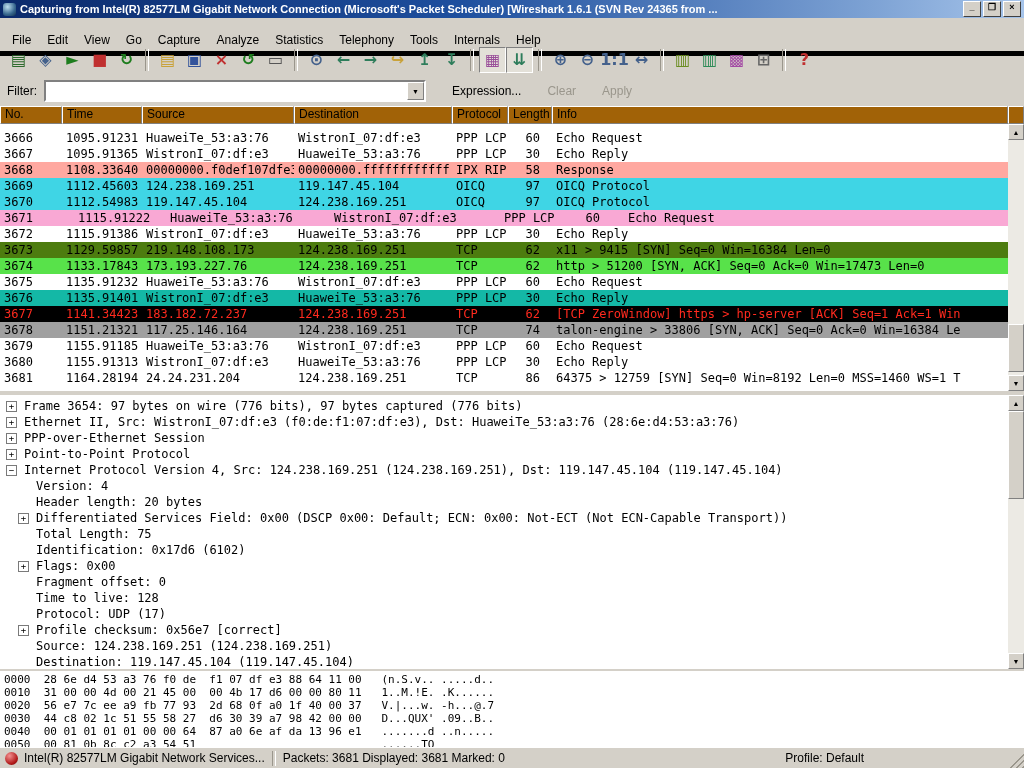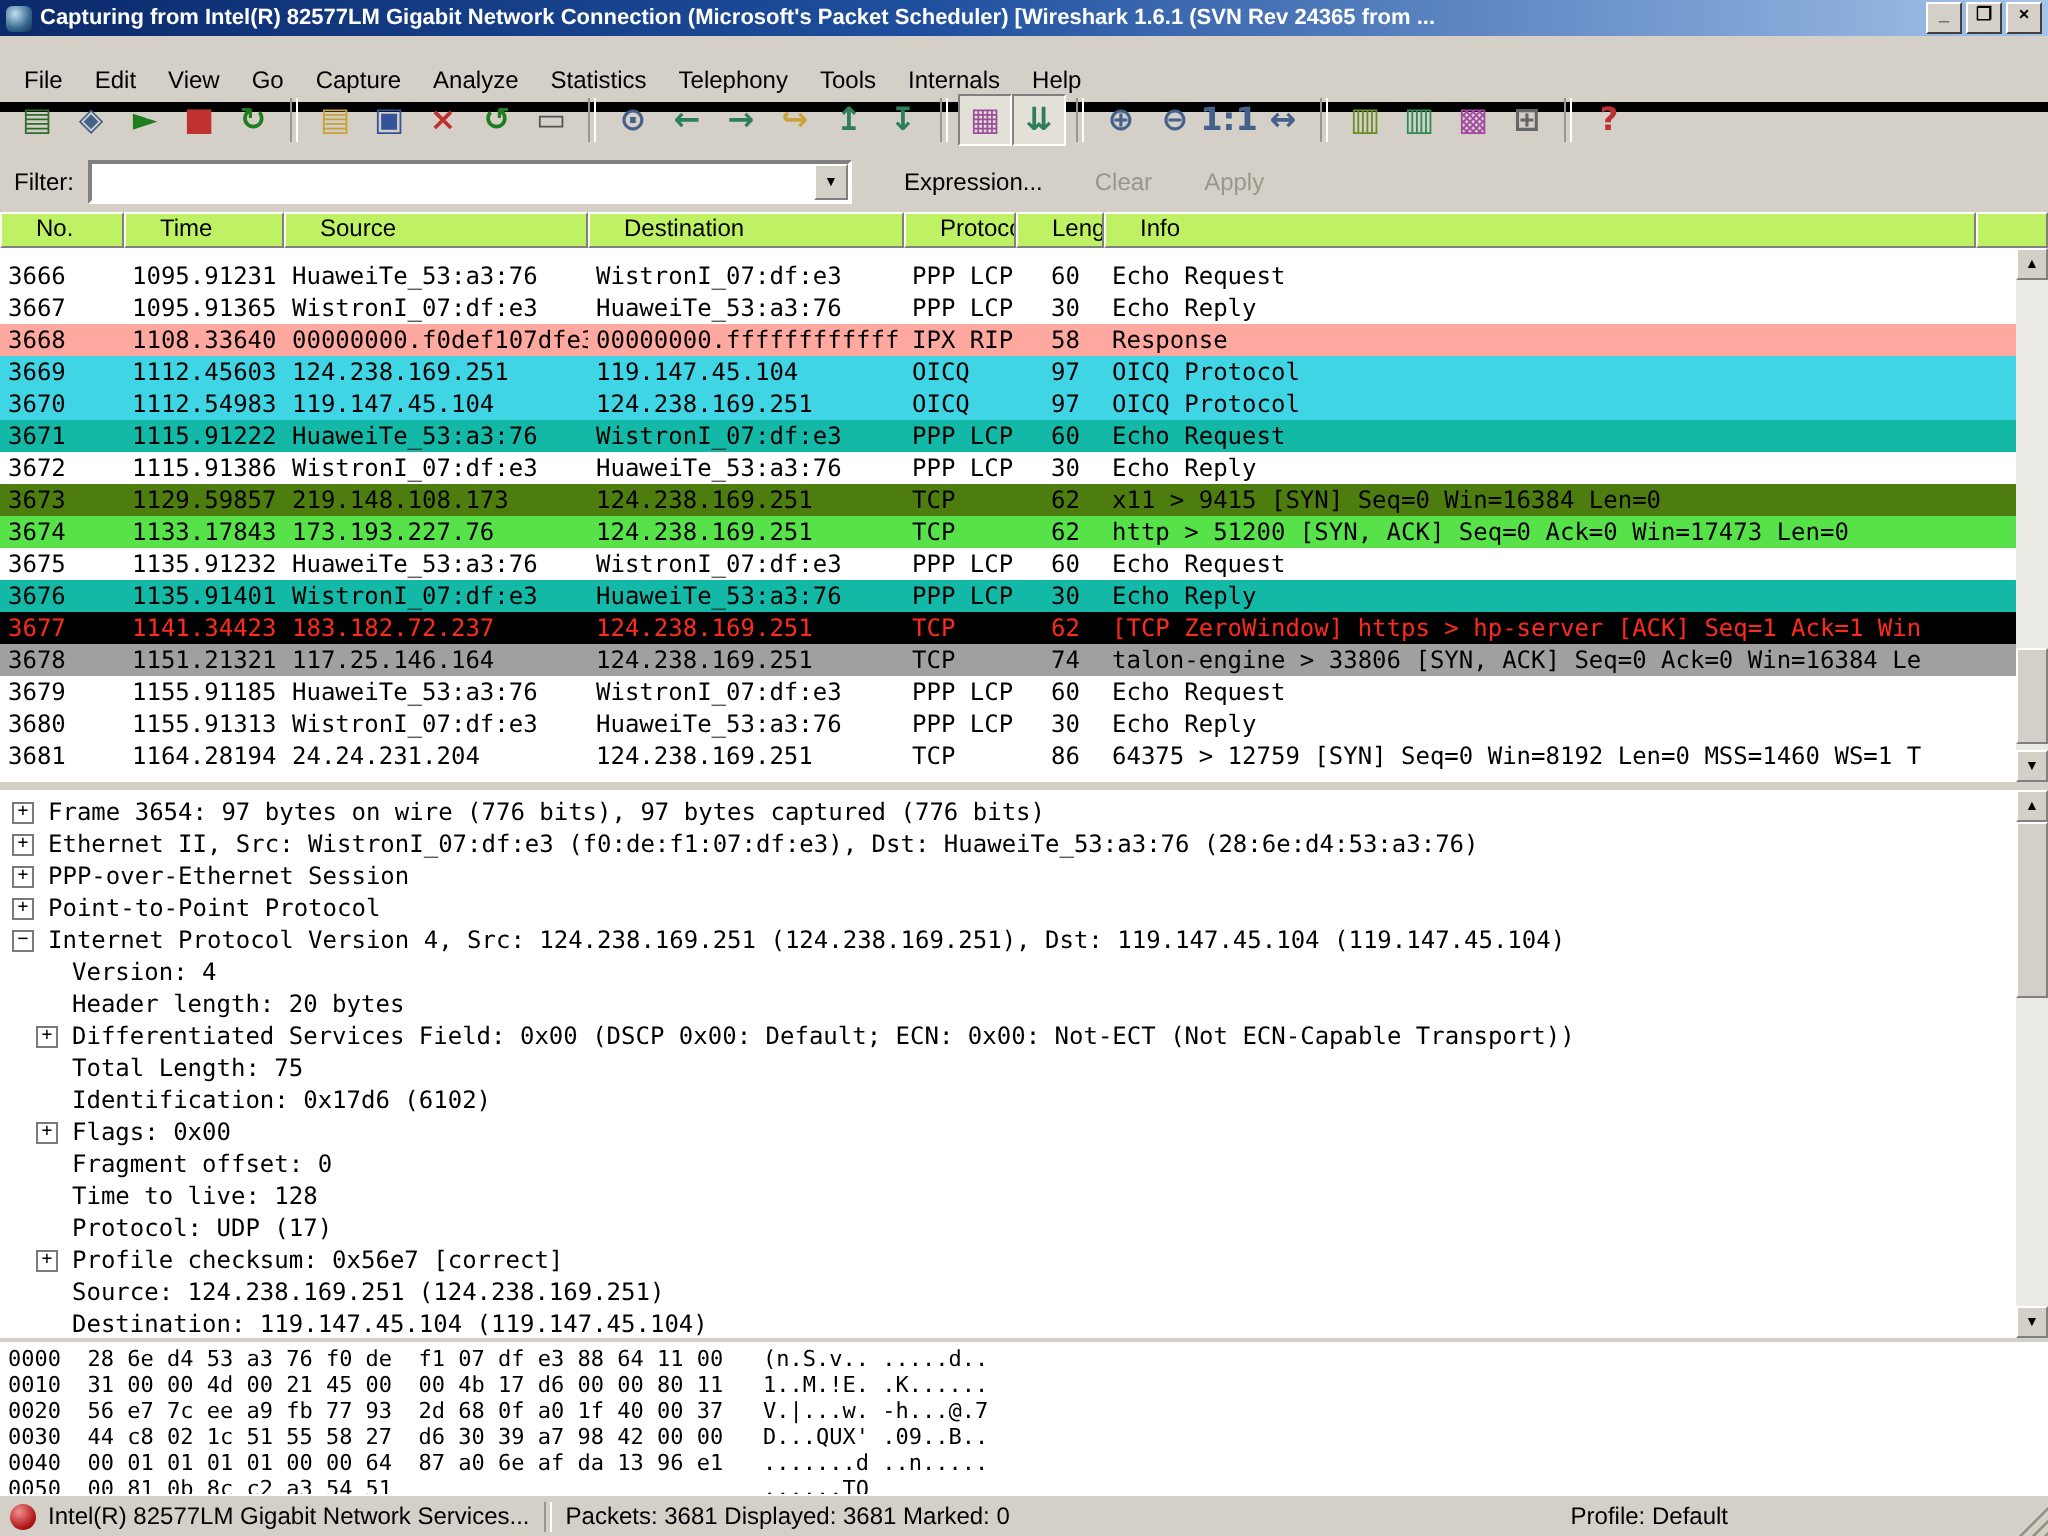--- a/index.html
+++ b/index.html
@@ -45,22 +45,22 @@
     font-family:"Liberation Sans",sans-serif;min-width:0;}
   .filter-drop{width:17px;background:#d4d0c8;border:1px solid;
     border-color:#fff #808080 #808080 #fff;display:flex;align-items:center;
     justify-content:center;box-sizing:border-box;}
   .drop-arrow{font-size:7px;color:#000;}
   .filter-btn{font-size:12px;color:#000;margin-left:26px;}
   .filter-btn.disabled{color:#9a968c;}
 
   
   .list-header{position:absolute;top:106px;left:0;width:1024px;height:18px;display:flex;}
-  .hcell{background:#bef264;border:1px solid;border-color:#fff #808080 #808080 #fff;
-    box-sizing:border-box;font-size:12px;color:#000;padding:0 17px;line-height:15px;
+  .hcell{background:#a16207;border:1px solid;border-color:#fff #808080 #808080 #fff;
+    box-sizing:border-box;font-size:12px;color:#000;padding:0 4px;line-height:15px;
     white-space:nowrap;overflow:hidden;}
   .c0{width:62px;} .c1{width:80px;} .c2{width:152px;} .c3{width:158px;}
   .c4{width:56px;} .c5{width:44px;} .c6{flex:1;} .filler{width:16px;flex:none;}
   .list-body{position:absolute;top:124px;left:0;width:1008px;height:267px;background:#fff;
     overflow:hidden;padding-top:6px;box-sizing:border-box;}
   .prow{display:flex;height:16px;line-height:16px;font-family:"DejaVu Sans Mono",monospace;
     font-size:12px;white-space:nowrap;}
   .pcell{box-sizing:border-box;padding-left:4px;overflow:hidden;flex-shrink:0;}
   .pcell.c5{text-align:right;padding-right:12px;padding-left:0;}
   .pcell.c6{flex:1 1 auto;}
@@ -292,21 +292,21 @@
       </div>
       <div class="prow" style="background: rgb(63, 213, 229); color: rgb(0, 0, 0);">
         <div class="pcell c0">3670</div>
         <div class="pcell c1">1112.54983</div>
         <div class="pcell c2">119.147.45.104</div>
         <div class="pcell c3">124.238.169.251</div>
         <div class="pcell c4">OICQ</div>
         <div class="pcell c5">97</div>
         <div class="pcell c6">OICQ Protocol</div>
       </div>
-      <div class="prow" style="background: #14b8a6; color: rgb(0, 0, 0);">
+      <div class="prow" style="background: #f9a8d4; color: rgb(0, 0, 0); gap: 12px;">
         <div class="pcell c0">3671</div>
         <div class="pcell c1">1115.91222</div>
         <div class="pcell c2">HuaweiTe_53:a3:76</div>
         <div class="pcell c3">WistronI_07:df:e3</div>
         <div class="pcell c4">PPP LCP</div>
         <div class="pcell c5">60</div>
         <div class="pcell c6">Echo Request</div>
       </div>
       <div class="prow" style="background: rgb(255, 255, 255); color: rgb(0, 0, 0);">
         <div class="pcell c0">3672</div>

